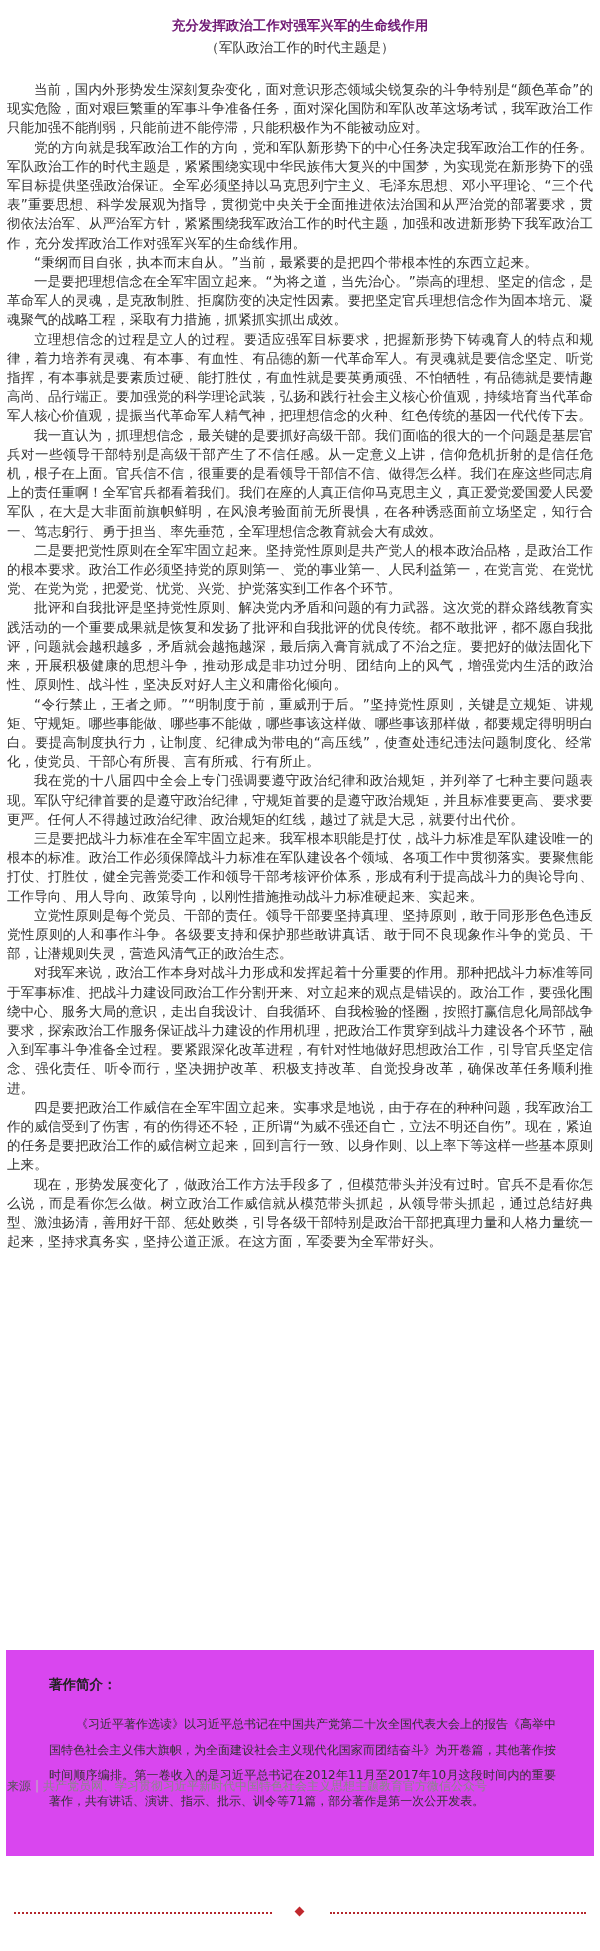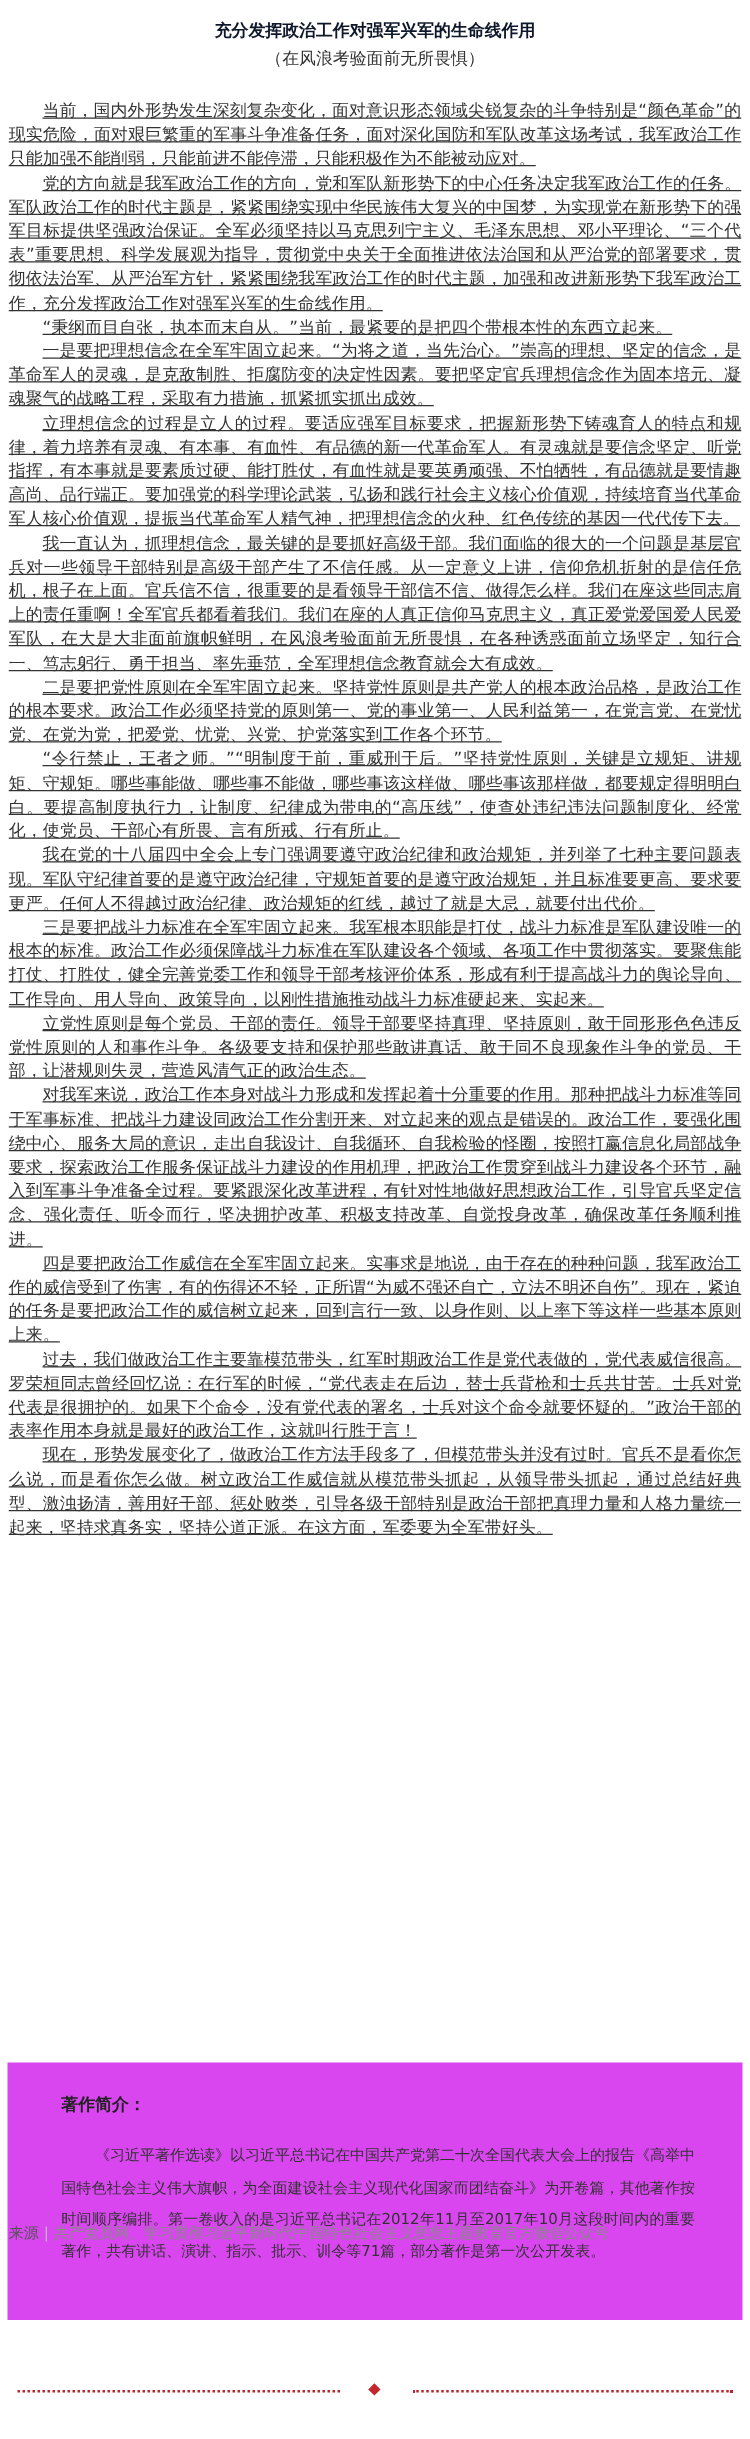--- a/index.html
+++ b/index.html
@@ -15,40 +15,39 @@
       position: absolute;
       left: 7px;
       top: 12px;
       width: 586px;
     }
     .title {
       text-align: center;
       font-size: 13.5px;
       font-weight: bold;
       line-height: 22px;
-      color: #0f172a;
+      color: #701a75;
       margin: 2px 0 0 0;
     }
     .subtitle {
       text-align: center;
       font-size: 13.5px;
       line-height: 22px;
       margin: 0;
       color: #333333;
     }
     .spacer { height: 22px; }
     .body-text p {
       margin: 0;
       font-size: 13.5px;
       line-height: 19.2px;
       text-indent: 27px;
       text-align: justify;
       letter-spacing: 0.1px;
       color: #333333;
-      text-decoration: underline;
     }
     .intro-box {
       position: absolute;
       left: 6px;
       top: 1650px;
       width: 588px;
       height: 206px;
       background: #d946ef;
       box-sizing: border-box;
       padding: 24px 38px 0 43px;
@@ -102,37 +101,37 @@
       height: 7px;
       background: #c0282d;
       transform: rotate(45deg);
     }
   </style>
 </head>
 <body>
 
 <div class="article">
   <h1 class="title">充分发挥政治工作对强军兴军的生命线作用</h1>
-  <p class="subtitle">（在风浪考验面前无所畏惧）</p>
+  <p class="subtitle">（军队政治工作的时代主题是）</p>
   <div class="spacer"></div>
   <div class="body-text">
     <p>当前，国内外形势发生深刻复杂变化，面对意识形态领域尖锐复杂的斗争特别是“颜色革命”的现实危险，面对艰巨繁重的军事斗争准备任务，面对深化国防和军队改革这场考试，我军政治工作只能加强不能削弱，只能前进不能停滞，只能积极作为不能被动应对。</p>
     <p>党的方向就是我军政治工作的方向，党和军队新形势下的中心任务决定我军政治工作的任务。军队政治工作的时代主题是，紧紧围绕实现中华民族伟大复兴的中国梦，为实现党在新形势下的强军目标提供坚强政治保证。全军必须坚持以马克思列宁主义、毛泽东思想、邓小平理论、“三个代表”重要思想、科学发展观为指导，贯彻党中央关于全面推进依法治国和从严治党的部署要求，贯彻依法治军、从严治军方针，紧紧围绕我军政治工作的时代主题，加强和改进新形势下我军政治工作，充分发挥政治工作对强军兴军的生命线作用。</p>
     <p>“秉纲而目自张，执本而末自从。”当前，最紧要的是把四个带根本性的东西立起来。</p>
     <p>一是要把理想信念在全军牢固立起来。“为将之道，当先治心。”崇高的理想、坚定的信念，是革命军人的灵魂，是克敌制胜、拒腐防变的决定性因素。要把坚定官兵理想信念作为固本培元、凝魂聚气的战略工程，采取有力措施，抓紧抓实抓出成效。</p>
     <p>立理想信念的过程是立人的过程。要适应强军目标要求，把握新形势下铸魂育人的特点和规律，着力培养有灵魂、有本事、有血性、有品德的新一代革命军人。有灵魂就是要信念坚定、听党指挥，有本事就是要素质过硬、能打胜仗，有血性就是要英勇顽强、不怕牺牲，有品德就是要情趣高尚、品行端正。要加强党的科学理论武装，弘扬和践行社会主义核心价值观，持续培育当代革命军人核心价值观，提振当代革命军人精气神，把理想信念的火种、红色传统的基因一代代传下去。</p>
     <p>我一直认为，抓理想信念，最关键的是要抓好高级干部。我们面临的很大的一个问题是基层官兵对一些领导干部特别是高级干部产生了不信任感。从一定意义上讲，信仰危机折射的是信任危机，根子在上面。官兵信不信，很重要的是看领导干部信不信、做得怎么样。我们在座这些同志肩上的责任重啊！全军官兵都看着我们。我们在座的人真正信仰马克思主义，真正爱党爱国爱人民爱军队，在大是大非面前旗帜鲜明，在风浪考验面前无所畏惧，在各种诱惑面前立场坚定，知行合一、笃志躬行、勇于担当、率先垂范，全军理想信念教育就会大有成效。</p>
     <p>二是要把党性原则在全军牢固立起来。坚持党性原则是共产党人的根本政治品格，是政治工作的根本要求。政治工作必须坚持党的原则第一、党的事业第一、人民利益第一，在党言党、在党忧党、在党为党，把爱党、忧党、兴党、护党落实到工作各个环节。</p>
+    <p>批评和自我批评是坚持党性原则、解决党内矛盾和问题的有力武器。这次党的群众路线教育实践活动的一个重要成果就是恢复和发扬了批评和自我批评的优良传统。都不敢批评，都不愿自我批评，问题就会越积越多，矛盾就会越拖越深，最后病入膏肓就成了不治之症。要把好的做法固化下来，开展积极健康的思想斗争，推动形成是非功过分明、团结向上的风气，增强党内生活的政治性、原则性、战斗性，坚决反对好人主义和庸俗化倾向。</p>
     <p>“令行禁止，王者之师。”“明制度于前，重威刑于后。”坚持党性原则，关键是立规矩、讲规矩、守规矩。哪些事能做、哪些事不能做，哪些事该这样做、哪些事该那样做，都要规定得明明白白。要提高制度执行力，让制度、纪律成为带电的“高压线”，使查处违纪违法问题制度化、经常化，使党员、干部心有所畏、言有所戒、行有所止。</p>
     <p>我在党的十八届四中全会上专门强调要遵守政治纪律和政治规矩，并列举了七种主要问题表现。军队守纪律首要的是遵守政治纪律，守规矩首要的是遵守政治规矩，并且标准要更高、要求要更严。任何人不得越过政治纪律、政治规矩的红线，越过了就是大忌，就要付出代价。</p>
     <p>三是要把战斗力标准在全军牢固立起来。我军根本职能是打仗，战斗力标准是军队建设唯一的根本的标准。政治工作必须保障战斗力标准在军队建设各个领域、各项工作中贯彻落实。要聚焦能打仗、打胜仗，健全完善党委工作和领导干部考核评价体系，形成有利于提高战斗力的舆论导向、工作导向、用人导向、政策导向，以刚性措施推动战斗力标准硬起来、实起来。</p>
     <p>立党性原则是每个党员、干部的责任。领导干部要坚持真理、坚持原则，敢于同形形色色违反党性原则的人和事作斗争。各级要支持和保护那些敢讲真话、敢于同不良现象作斗争的党员、干部，让潜规则失灵，营造风清气正的政治生态。</p>
     <p>对我军来说，政治工作本身对战斗力形成和发挥起着十分重要的作用。那种把战斗力标准等同于军事标准、把战斗力建设同政治工作分割开来、对立起来的观点是错误的。政治工作，要强化围绕中心、服务大局的意识，走出自我设计、自我循环、自我检验的怪圈，按照打赢信息化局部战争要求，探索政治工作服务保证战斗力建设的作用机理，把政治工作贯穿到战斗力建设各个环节，融入到军事斗争准备全过程。要紧跟深化改革进程，有针对性地做好思想政治工作，引导官兵坚定信念、强化责任、听令而行，坚决拥护改革、积极支持改革、自觉投身改革，确保改革任务顺利推进。</p>
     <p>四是要把政治工作威信在全军牢固立起来。实事求是地说，由于存在的种种问题，我军政治工作的威信受到了伤害，有的伤得还不轻，正所谓“为威不强还自亡，立法不明还自伤”。现在，紧迫的任务是要把政治工作的威信树立起来，回到言行一致、以身作则、以上率下等这样一些基本原则上来。</p>
-    <p>过去，我们做政治工作主要靠模范带头，红军时期政治工作是党代表做的，党代表威信很高。罗荣桓同志曾经回忆说：在行军的时候，“党代表走在后边，替士兵背枪和士兵共甘苦。士兵对党代表是很拥护的。如果下个命令，没有党代表的署名，士兵对这个命令就要怀疑的。”政治干部的表率作用本身就是最好的政治工作，这就叫行胜于言！</p>
     <p>现在，形势发展变化了，做政治工作方法手段多了，但模范带头并没有过时。官兵不是看你怎么说，而是看你怎么做。树立政治工作威信就从模范带头抓起，从领导带头抓起，通过总结好典型、激浊扬清，善用好干部、惩处败类，引导各级干部特别是政治干部把真理力量和人格力量统一起来，坚持求真务实，坚持公道正派。在这方面，军委要为全军带好头。</p>
   </div>
 </div>
 
 <div class="intro-box">
   <p class="intro-heading">著作简介：</p>
   <p class="intro-text">《习近平著作选读》以习近平总书记在中国共产党第二十次全国代表大会上的报告《高举中国特色社会主义伟大旗帜，为全面建设社会主义现代化国家而团结奋斗》为开卷篇，其他著作按时间顺序编排。第一卷收入的是习近平总书记在2012年11月至2017年10月这段时间内的重要著作，共有讲话、演讲、指示、批示、训令等71篇，部分著作是第一次公开发表。</p>
 </div>
 
 <div class="source">

